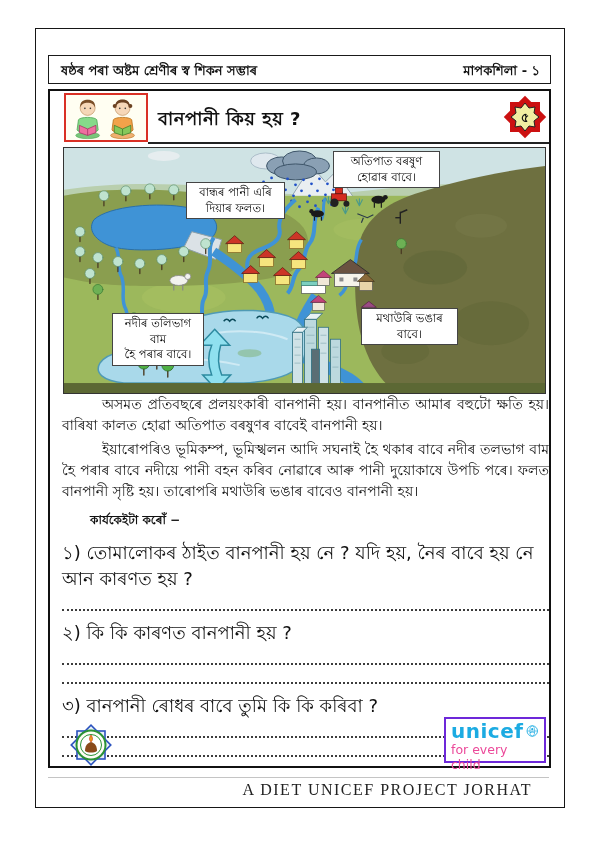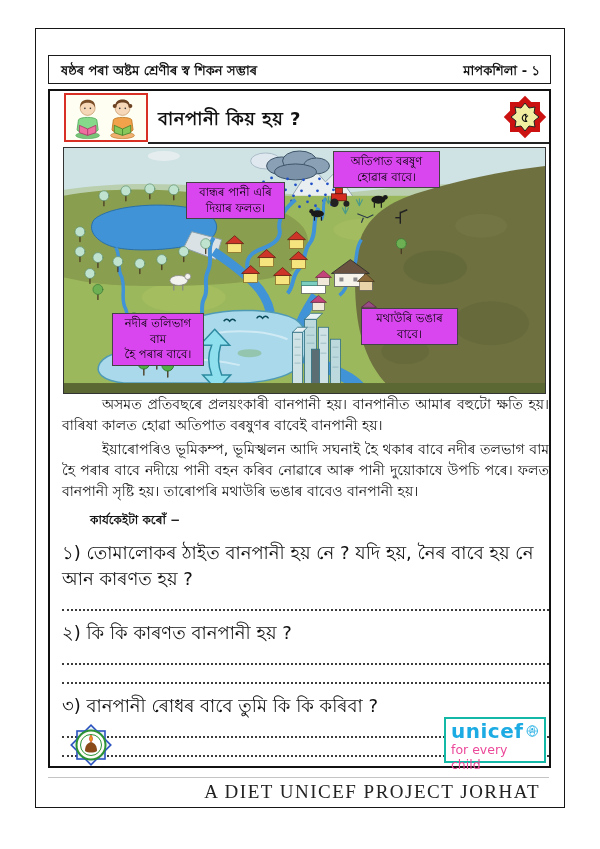--- a/index.html
+++ b/index.html
@@ -22,45 +22,45 @@
 
   .children-box{left:14px;top:2px;width:84px;height:49px;border:2px solid #d93025;background:#fffef2;box-sizing:border-box;}
   .page-title{left:108px;top:14px;font-size:18px;font-weight:bold;letter-spacing:.5px;}
   .title-underline{left:98px;top:51px;width:401px;height:2px;background:#222;}
   .star-badge{left:452px;top:2px;width:46px;height:48px;}
 
   .illustration{left:13px;top:56px;width:483px;height:247px;border:1px solid #333;box-sizing:border-box;background:#cfe3e4;}
   .illustration svg{display:block;width:100%;height:100%;}
 
   .callout{
-    position:absolute;background:#d946ef;border:1px solid #444;
+    position:absolute;background:#ffffff;border:1px solid #444;
     font-size:11.5px;line-height:1.35;text-align:center;white-space:pre-line;
     padding:2px 4px;color:#000;box-sizing:border-box;
   }
   .callout-1{left:122px;top:34px;width:99px;}
   .callout-2{left:269px;top:3px;width:107px;}
   .callout-3{left:48px;top:165px;width:92px;}
   .callout-4{left:297px;top:160px;width:97px;}
 
   .text-block{left:12px;top:303px;width:487px;}
   .para{margin:0 0 3px 0;font-size:14px;line-height:1.5;text-align:justify;text-indent:40px;}
   .activities-heading{margin:9px 0 2px 28px;font-size:12px;font-weight:bold;}
   .question{margin:9px 0 0 0;font-size:18px;line-height:1.45;}
   .dotted-line{height:17px;border-bottom:2px dotted #3c3c3c;}
 
   .diet-logo{left:16px;top:630px;width:50px;height:48px;}
-  .unicef-box{left:394px;top:626px;width:102px;height:46px;border:2px solid #14b8a6;background:#fff;box-sizing:border-box;padding:2px 5px;}
+  .unicef-box{left:394px;top:626px;width:102px;height:46px;border:2px solid #6d28d9;background:#fff;box-sizing:border-box;padding:2px 5px;}
   .unicef-row{display:flex;align-items:center;gap:3px;}
   .unicef-word{font-size:20px;font-weight:bold;color:#1cabe2;letter-spacing:.5px;line-height:1;}
   .unicef-tagline{font-size:12.5px;color:#ec4899;line-height:1.2;margin-top:1px;}
 
   .footer-rule{left:48px;top:777px;width:501px;height:1px;background:#c4c4c4;}
   .footer-text{
-    right:60px;top:781px;font-family:"Liberation Serif","DejaVu Serif",serif;
-    font-size:19px;letter-spacing:1.5px;color:#222;margin-left:20px;
+    right:68px;top:781px;font-family:"Liberation Serif","DejaVu Serif",serif;
+    font-size:16px;letter-spacing:1.5px;color:#222;margin-left:20px;
   }
 </style>
 </head>
 <body>
 
 <div class="abs outer-frame"></div>
 
 <div class="abs header-box">
   <span class="abs header-left">ষষ্ঠৰ পৰা অষ্টম শ্ৰেণীৰ স্ব শিকন সম্ভাৰ</span>
   <span class="abs header-right">মাপকশিলা - ১</span>

